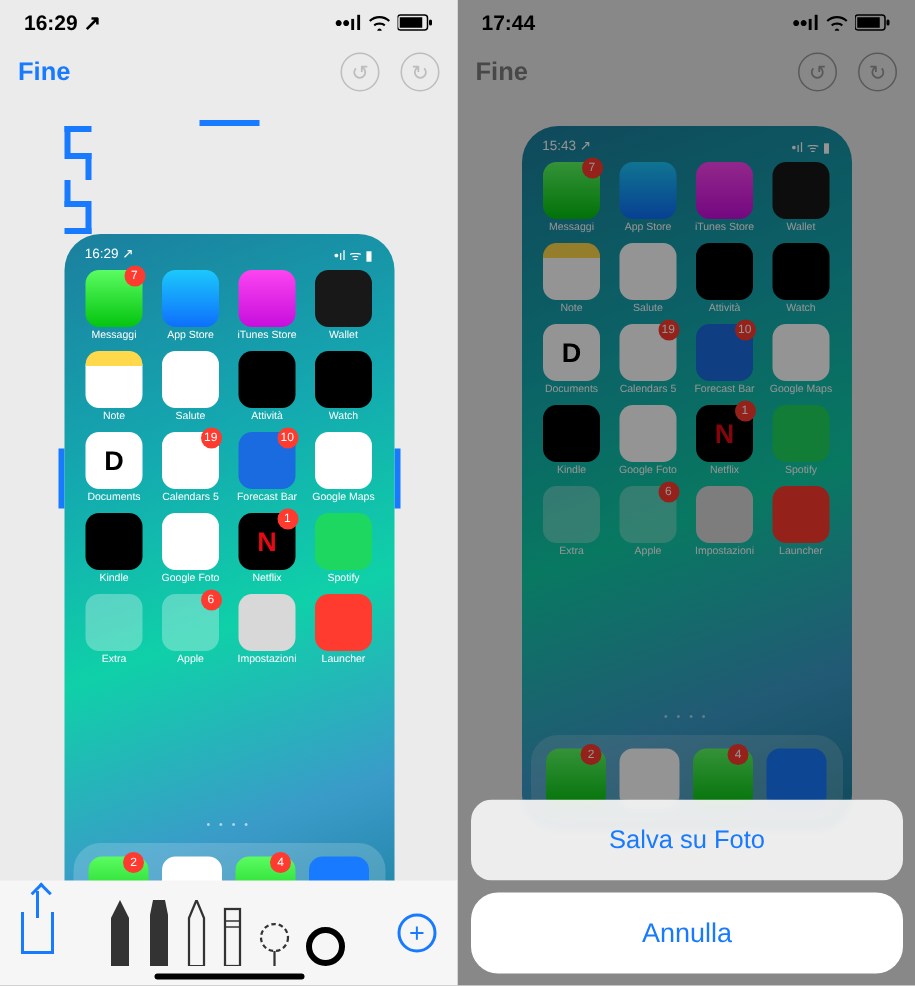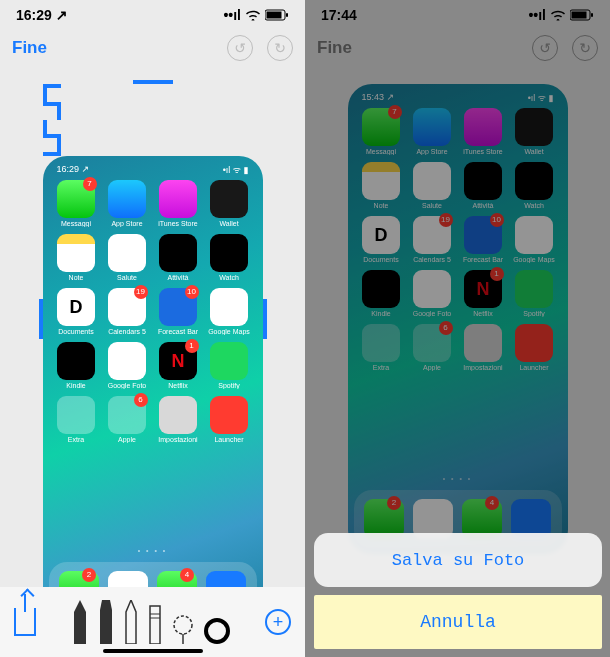--- a/index.html
+++ b/index.html
@@ -173,43 +173,42 @@
   .dimmer {
     position: absolute;
     inset: 0;
     background: rgba(0,0,0,0.42);
   }
   .action-sheet {
     position: absolute;
     bottom: 8px;
     left: 9px;
     right: 8px;
-    font-family: Liberation Mono, monospace;
   }
   .sheet-group {
     background: rgba(242,242,242,0.95);
     border-radius: 14px;
     overflow: hidden;
     margin-bottom: 8px;
     backdrop-filter: blur(2px);
   }
   .sheet-btn {
     height: 54px;
     display: flex;
     align-items: center;
     justify-content: center;
     font-size: 17px;
     border-bottom: 0.5px solid #cfcfcf;
   }
   .sheet-btn:last-child { border-bottom: none; }
   .sheet-save { color: #187aff; }
   .sheet-delete { color: #ff3b30; }
   .sheet-cancel {
-    background: #fef9c3;
-    border-radius: 2px;
+    background: #ffffff;
+    border-radius: 18px;
     height: 54px;
     display: flex;
     align-items: center;
     justify-content: center;
     font-size: 18px;
     color: #187aff;
     font-weight: 500;
   }
   
   .ico-msg { background: linear-gradient(#5bfc61,#04c40f); position: relative; }

